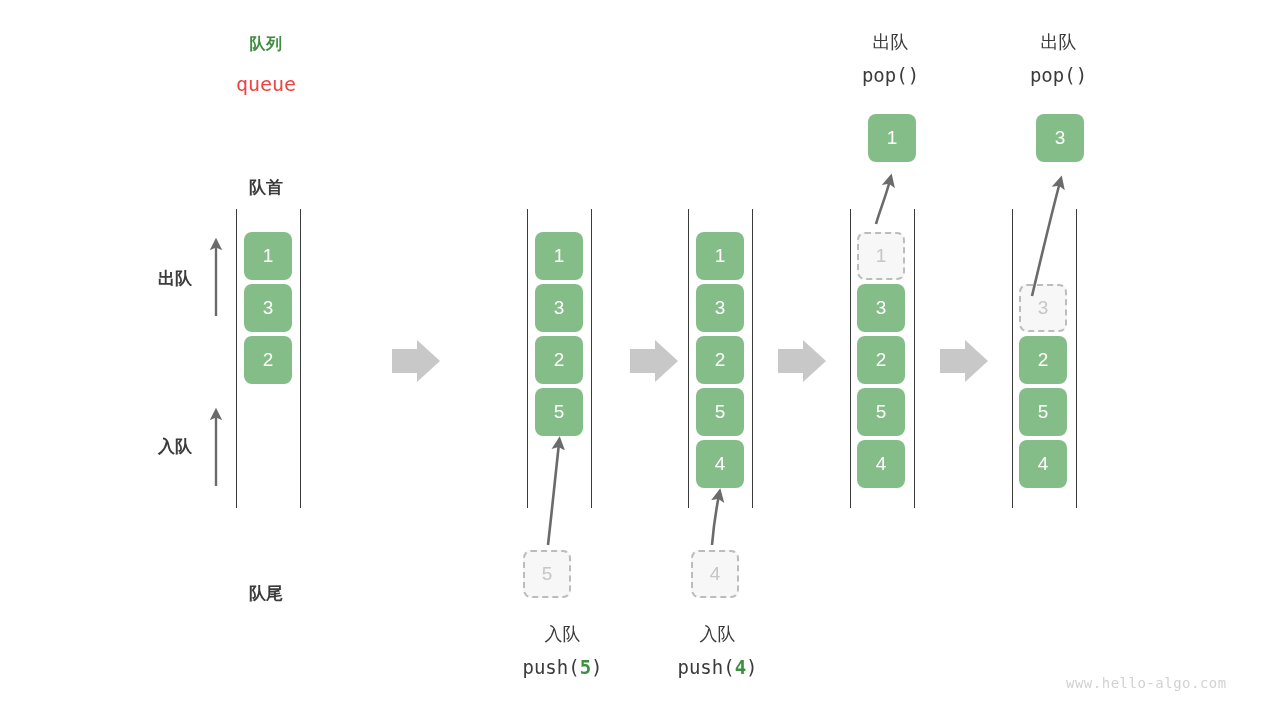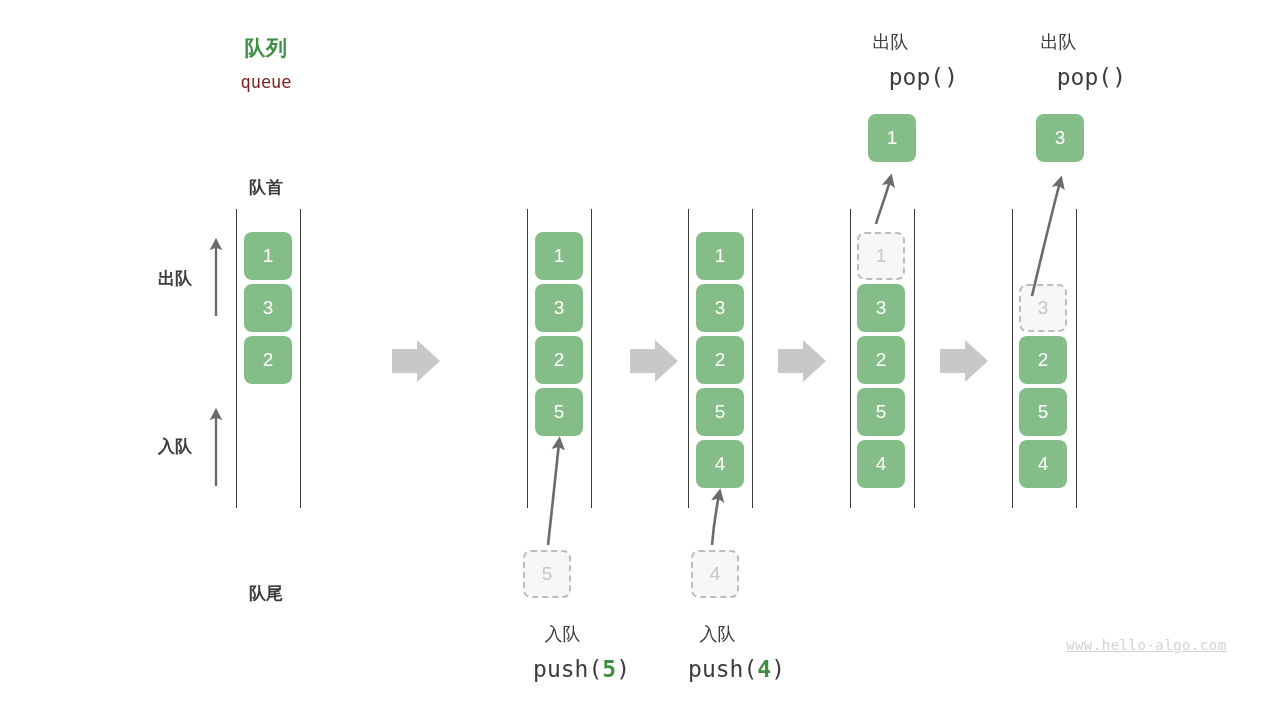--- a/index.html
+++ b/index.html
@@ -19,49 +19,49 @@
     position: relative;
     width: 1280px;
     height: 720px;
     background: #ffffff;
   }
   .abs { position: absolute; }
 
   
   .title-cn {
     font-weight: bold;
-    font-size: 21px;
+    font-size: 16px;
     color: #3e8e41;
     text-align: center;
     letter-spacing: 0.5px;
   }
   .title-en {
     font-family: "DejaVu Sans Mono", "Liberation Mono", monospace;
-    font-size: 17px;
-    color: #7f1d1d;
+    font-size: 20px;
+    color: #ef4444;
     text-align: center;
   }
   .label-cn {
     font-weight: bold;
     font-size: 17px;
     color: #3b3b3b;
     text-align: center;
     white-space: nowrap;
   }
   .op-cn {
     font-size: 18px;
     color: #3b3b3b;
     text-align: center;
     white-space: nowrap;
   }
   .op-code {
     font-family: "DejaVu Sans Mono", "Liberation Mono", monospace;
-    font-size: 23px;
+    font-size: 19px;
     color: #3b3b3b;
-    text-align: right;
+    text-align: center;
     white-space: nowrap;
   }
   .op-code .arg { color: #3e8e41; font-weight: bold; }
 
   
   .cell {
     position: absolute;
     width: 48px;
     height: 48px;
     border-radius: 8px;
@@ -172,21 +172,21 @@
   <div class="cell" style="left:1036px; top:114px;">3</div>
 
   <div class="rail" style="left:1012px; top:209px; height:299px;"></div>
   <div class="rail" style="left:1076px; top:209px; height:299px;"></div>
 
   <div class="cell ghost" style="left:1019px; top:284px;">3</div>
   <div class="cell" style="left:1019px; top:336px;">2</div>
   <div class="cell" style="left:1019px; top:388px;">5</div>
   <div class="cell" style="left:1019px; top:440px;">4</div>
 
-  <div class="watermark" style="left:1066px; top:637px;text-decoration:underline;">www.hello-algo.com</div>
+  <div class="watermark" style="left:1066px; top:675px;">www.hello-algo.com</div>
 
   <svg class="overlay" viewBox="0 0 1280 720">
     <defs>
       <marker id="thinhead" markerWidth="7" markerHeight="7" refX="2.6" refY="3.2" orient="auto" markerUnits="strokeWidth">
         <path d="M0,0.6 L5.2,3.2 L0,5.8 L1.1,3.2 Z" fill="#595959"></path>
       </marker>
       <marker id="thinhead2" markerWidth="7" markerHeight="7" refX="2.6" refY="3.2" orient="auto" markerUnits="strokeWidth">
         <path d="M0,0.6 L5.2,3.2 L0,5.8 L1.1,3.2 Z" fill="#6b6b6b"></path>
       </marker>
     </defs>

